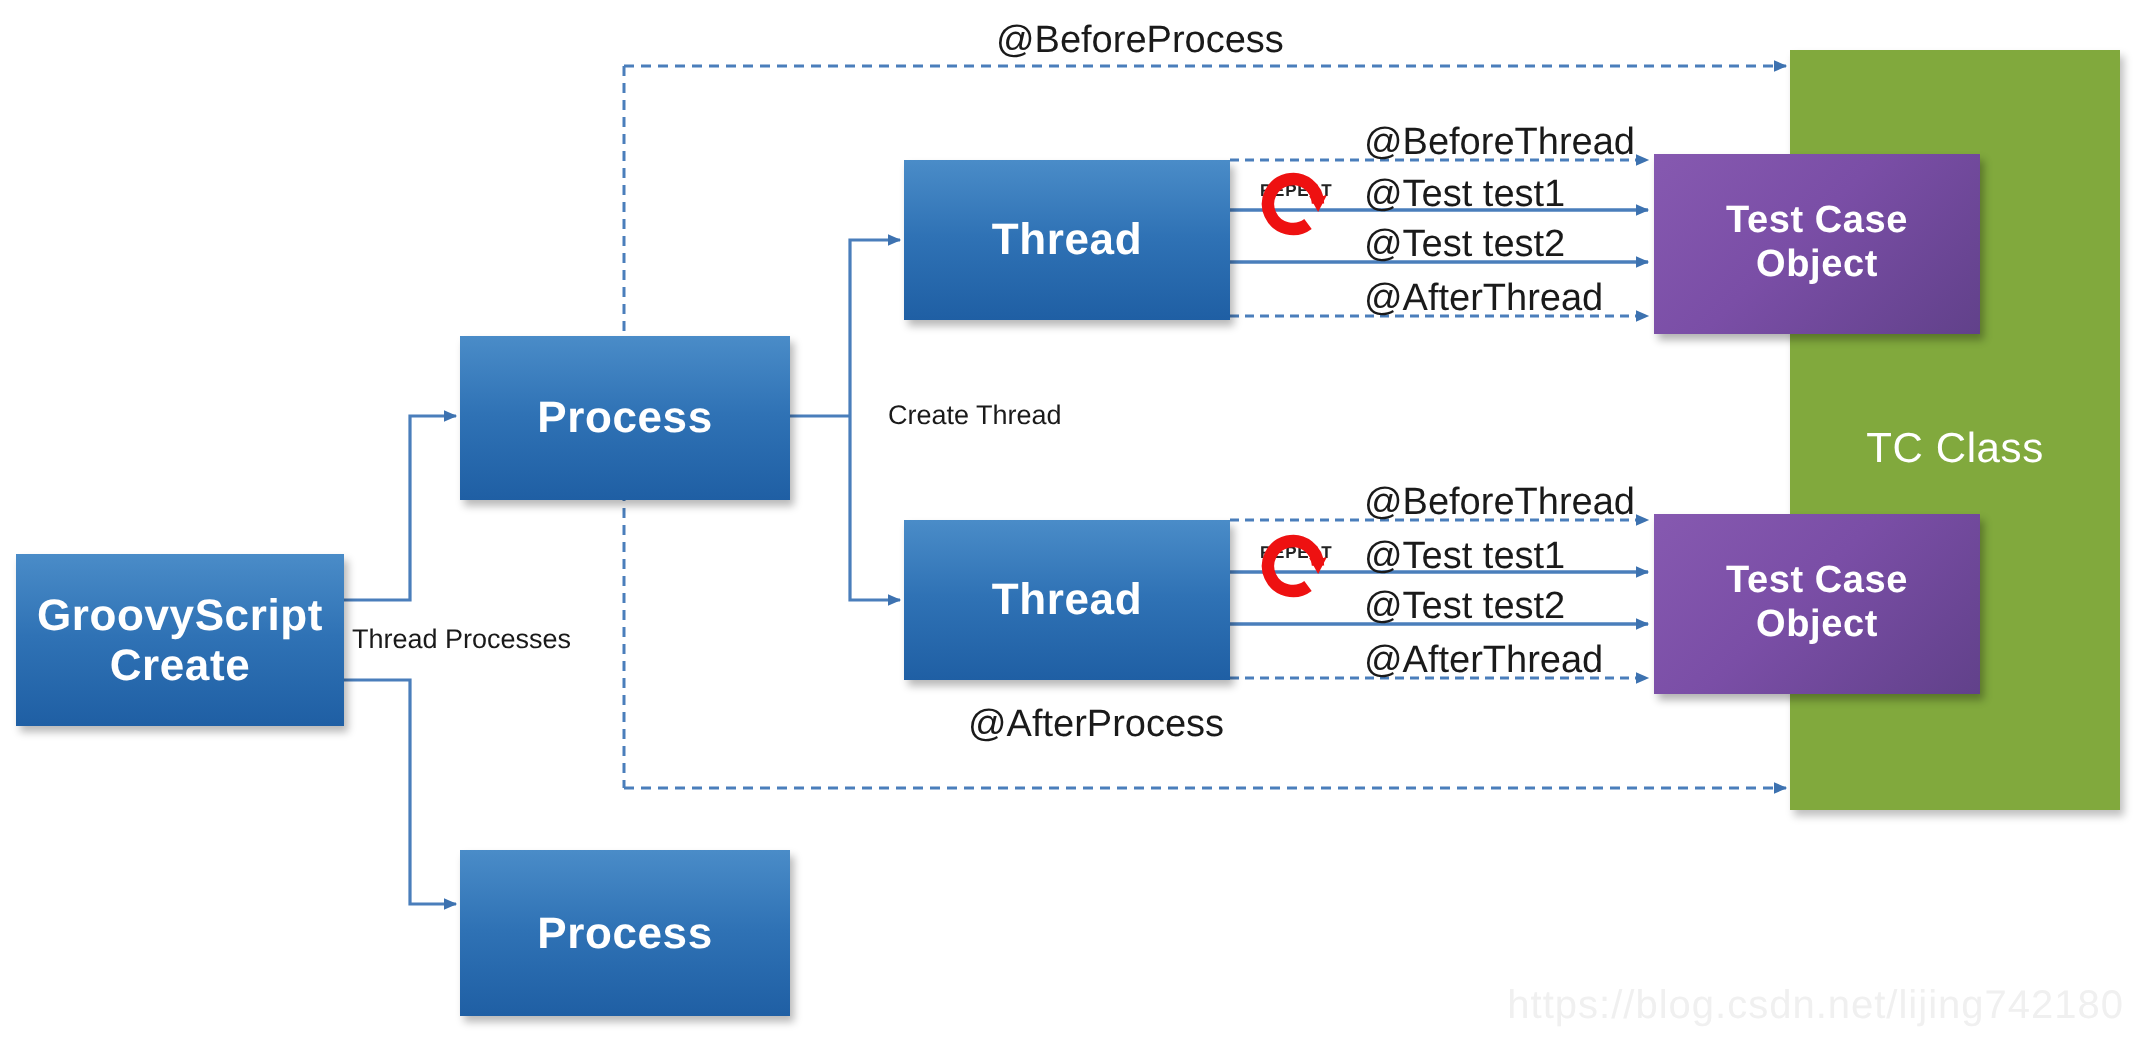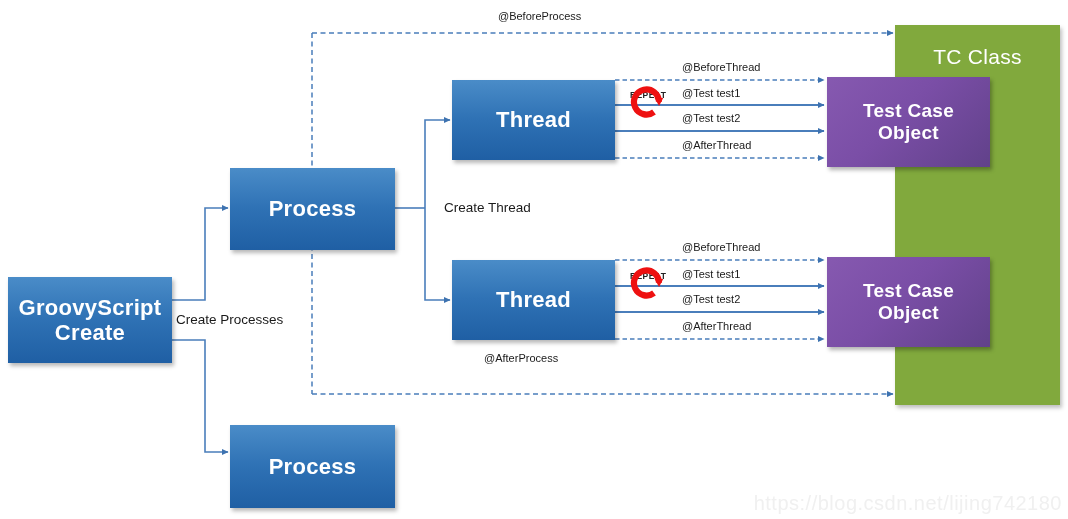--- a/index.html
+++ b/index.html
@@ -9,21 +9,21 @@
   .box{position:absolute;box-sizing:border-box;display:flex;align-items:center;
        justify-content:center;text-align:center;color:#ffffff;line-height:1.15;
        letter-spacing:.3px;z-index:4;}
 
   .blue{background:linear-gradient(180deg,#4a8cc8 0%,#2f72b5 48%,#1f5fa4 100%);
         box-shadow:2px 3px 4px rgba(0,0,0,.28);font-weight:bold;}
   .purple{background:linear-gradient(135deg,#8659b0 0%,#7a4ea6 45%,#61418a 100%);
           box-shadow:2px 3px 4px rgba(0,0,0,.30);font-weight:bold;}
   .green{background:#81a93d;box-shadow:2px 3px 4px rgba(0,0,0,.25);}
 
-  .lbl{position:absolute;color:#1a1a1a;font-size:11px;white-space:nowrap;z-index:6;}
+  .lbl{position:absolute;color:#1a1a1a;font-size:19px;white-space:nowrap;z-index:6;}
   .lbl.small{font-size:13.5px;}
 
   .repeat{position:absolute;font-size:8.5px;letter-spacing:.4px;color:#222;
           font-weight:600;z-index:7;white-space:nowrap;}
 
   svg.wires{position:absolute;left:0;top:0;width:1068px;height:519px;z-index:2;}
   svg.loops{position:absolute;left:0;top:0;width:1068px;height:519px;z-index:8;
             pointer-events:none;}
 
   .watermark{position:absolute;right:6px;bottom:4px;font-size:20px;color:#f0f0f0;
@@ -75,21 +75,21 @@
       <path d="M615,260 L824,260" marker-end="url(#ahd)"></path>
       <path d="M615,339 L824,339" marker-end="url(#ahd)"></path>
     </g>
     <g stroke="#4a7ebb" fill="none" stroke-width="1.8">
       <path d="M615,286 L824,286" marker-end="url(#ah)"></path>
       <path d="M615,312 L824,312" marker-end="url(#ah)"></path>
     </g>
   </svg>
 
   <div class="box green" style="left:895px;top:25px;width:165px;height:380px;
-              align-items:flex-start;padding-top:20px;font-size:21px;">
+              align-items:center;padding-top:20px;font-size:21px;">
     <span>TC Class</span>
   </div>
 
   <div class="box blue" style="left:8px;top:277px;width:164px;height:86px;font-size:22px;flex-direction:column;">
     <span>GroovyScript</span>
     <span>Create</span>
   </div>
 
   <div class="box blue" style="left:230px;top:168px;width:165px;height:82px;font-size:22px;">
     <span>Process</span>
@@ -114,21 +114,21 @@
 
   <div class="box purple" style="left:827px;top:257px;width:163px;height:90px;font-size:19px;flex-direction:column;">
     <span>Test Case</span>
     <span>Object</span>
   </div>
 
   <div class="lbl" style="left:498px;top:10px;">@BeforeProcess</div>
 
   <div class="lbl" style="left:484px;top:352px;">@AfterProcess</div>
 
-  <div class="lbl small" style="left:176px;top:312px;">Create Processes</div>
+  <div class="lbl small" style="left:176px;top:312px;">Thread Processes</div>
 
   <div class="lbl small" style="left:444px;top:200px;">Create Thread</div>
 
   <div class="lbl" style="left:682px;top:61px;">@BeforeThread</div>
   <div class="lbl" style="left:682px;top:87px;">@Test test1</div>
   <div class="lbl" style="left:682px;top:112px;">@Test test2</div>
   <div class="lbl" style="left:682px;top:139px;">@AfterThread</div>
   <div class="repeat" style="left:630px;top:90px;">REPEAT</div>
 
   <div class="lbl" style="left:682px;top:241px;">@BeforeThread</div>

